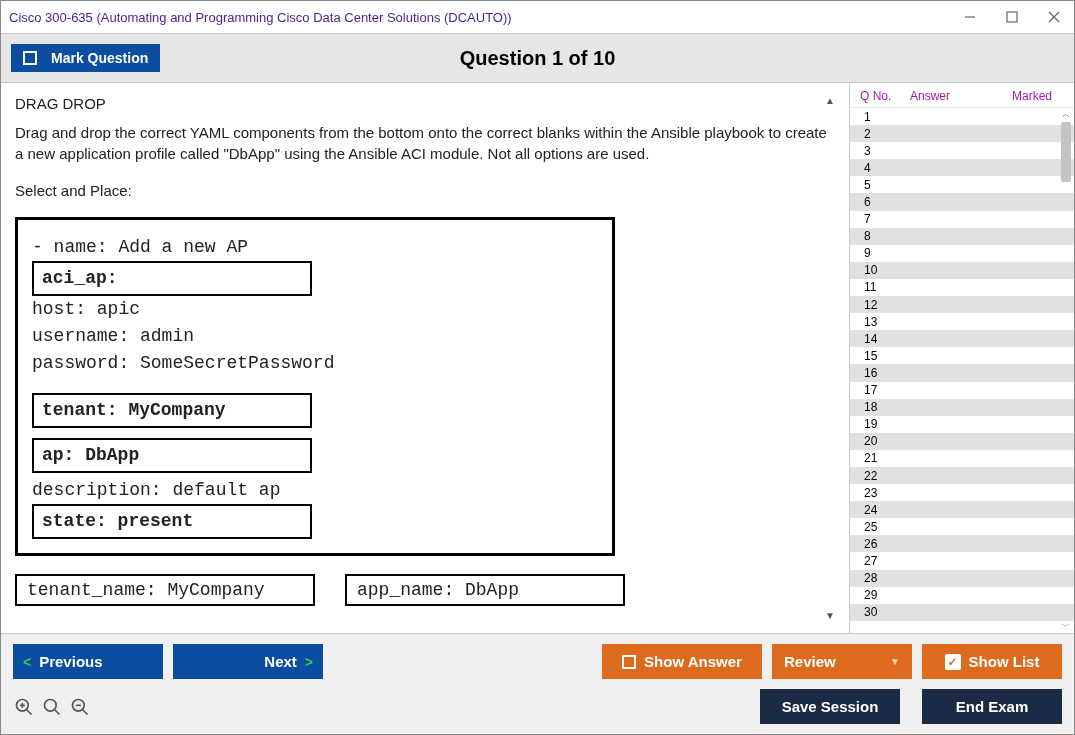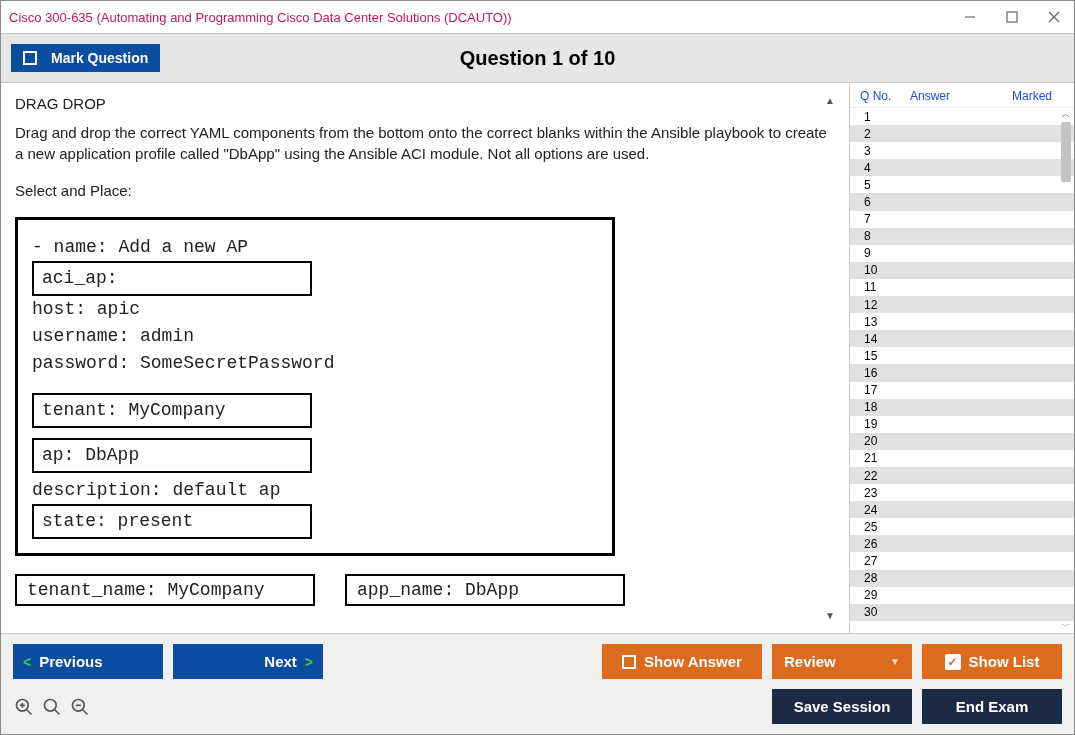--- a/index.html
+++ b/index.html
@@ -1,46 +1,46 @@
 <!DOCTYPE html>
 <html><head>
 <meta charset="utf-8">
 <style>
   * { box-sizing: border-box; }
   html, body { margin:0; padding:0; font-family: Arial, Helvetica, sans-serif; font-size:13px; background:#fff; }
   .window { width:1075px; height:735px; border:1px solid #8a8a8a; display:flex; flex-direction:column; background:#fff; margin:0 auto; position:relative;}
-  .titlebar { display:flex; align-items:center; justify-content:space-between; padding:4px 8px 4px 8px; font-size:13px; color:#be185d; }
+  .titlebar { display:flex; align-items:center; justify-content:space-between; padding:4px 8px 4px 8px; font-size:13px; color:#4c1d95; }
   .title-text { padding:2px 0;}
   .winbtns { display:flex; gap:18px; align-items:center; color:#666; }
   .winbtn { width:24px; height:24px; display:flex; align-items:center; justify-content:center; font-size:14px;}
   .winbtn svg { stroke:#666; }
   .topbar { background:#e6e6e6; border-top:1px solid #c7c7c7; border-bottom:1px solid #c7c7c7; display:flex; align-items:center; padding:10px 10px; position:relative;}
   .mark-btn { background:#0b4ea1; color:#fff; font-weight:bold; border:none; padding:6px 12px; display:flex; align-items:center; gap:14px; font-size:14px;}
   .mark-box { width:14px; height:14px; border:2px solid #fff; display:inline-block;}
   .qheader { position:absolute; left:0; right:0; text-align:center; font-weight:bold; font-size:20px; pointer-events:none;}
   .main { flex:1; display:flex; overflow:hidden; }
   .content { flex:1; background:#fff; padding:12px 14px; position:relative; font-size:15px; color:#222; overflow:hidden;}
   .content-inner { position:relative; height:100%; }
   .label-drag { font-size:15px; margin-bottom:10px;}
   .instr { font-size:15px; line-height:1.4; max-width:820px;}
   .select-place { margin-top:18px; margin-bottom:18px; font-size:15px;}
   .codebox { border:3px solid #000; width:600px; padding:14px 2px 14px 2px; font-family:"Courier New", monospace; font-size:18px; position:relative; line-height:1.5;}
   .codebox .row { padding-left:12px; }
-  .boxed { border:2px solid #000; display:inline-block; padding:2px 8px; min-width:280px; font-family:"Courier New", monospace; }
+  .boxed { border:2px solid #000; display:inline-block; padding:2px 8px; min-width:280px; font-family:"Courier New", monospace;font-weight:bold; }
   .ind2 { padding-left:60px;}
   .ind3 { padding-left:88px;}
   .dragrow { margin-top:18px; display:flex; gap:30px;}
   .draggable { border:2px solid #000; padding:4px 10px; font-family:"Courier New", monospace; font-size:18px; }
   .drag1 { width:300px;}
   .drag2 { width:280px;}
   .scrollarrow { position:absolute; right:-2px; font-size:10px; color:#555; width:14px; text-align:center;}
   .arrow-up{ top:0;}
   .arrow-down{ bottom:0;}
   .sidepanel { width:225px; border-left:1px solid #ccc; display:flex; flex-direction:column; font-size:12px;}
-  .side-head { display:flex; padding:6px 4px 4px 10px; color:#1d4ed8;}
+  .side-head { display:flex; padding:6px 4px 4px 10px; color:#a21caf;}
   .side-head span { }
   .col-q { width:50px;}
   .col-a { width:80px;}
   .col-m { flex:1; text-align:right; padding-right:18px;}
   .qlist { flex:1; overflow:hidden; position:relative; border-top:1px solid #eee;}
   .qrow { display:flex; height:17.1px; align-items:center; padding-left:14px; font-size:12px;}
   .qrow.alt { background:#e1e1e1; }
   .side-scroll { position:absolute; right:2px; top:0; bottom:0; width:12px;}
   .side-scroll .up, .side-scroll .down { position:absolute; left:0; right:0; text-align:center; font-size:9px; color:#555;}
   .side-scroll .up{ top:0;} .side-scroll .down{ bottom:0;}
@@ -55,21 +55,21 @@
   .btn-show { width:160px;}
   .btn-review { width:140px; justify-content:space-between; padding:9px 12px;}
   .btn-list { width:140px;}
   .btn-save { width:140px;}
   .btn-end { width:140px;}
   .chev { font-size:14px; font-weight:bold;}
   .chev-left{ color:#3bd13b;}
   .chev-right{ color:#3bd13b;}
   .sqwhite { width:14px; height:14px; border:2px solid #fff; display:inline-block;}
   .chkwhite { width:16px; height:16px; background:#fff; color:#dd6b1e; display:inline-flex; align-items:center; justify-content:center; font-size:12px; font-weight:bold; border-radius:2px;}
-  .footer-row2 { background:#f0f0f0; padding:0 12px 10px 12px; display:flex; align-items:center; gap:10px;}
+  .footer-row2 { background:#f0f0f0; padding:0 12px 10px 12px; display:flex; align-items:center; gap:22px;}
   .zoom-icons { display:flex; gap:6px; align-items:center; color:#555; font-size:20px;}
   .zoom-icons span{ display:flex; align-items:center; justify-content:center; width:22px; height:22px;}
   .spacer { flex:1; }
   .arrow-sml{ font-size:10px; color:#ffd9b8;}
   svg.mag { width:20px; height:20px; }
 </style>
 </head>
 <body>
 
 <div class="window">

